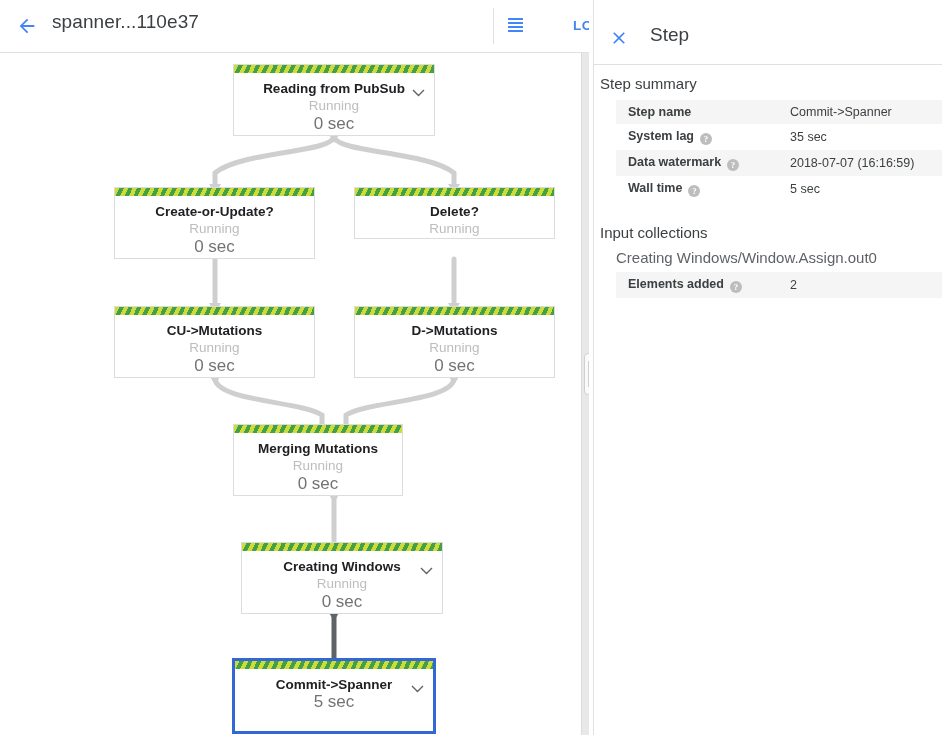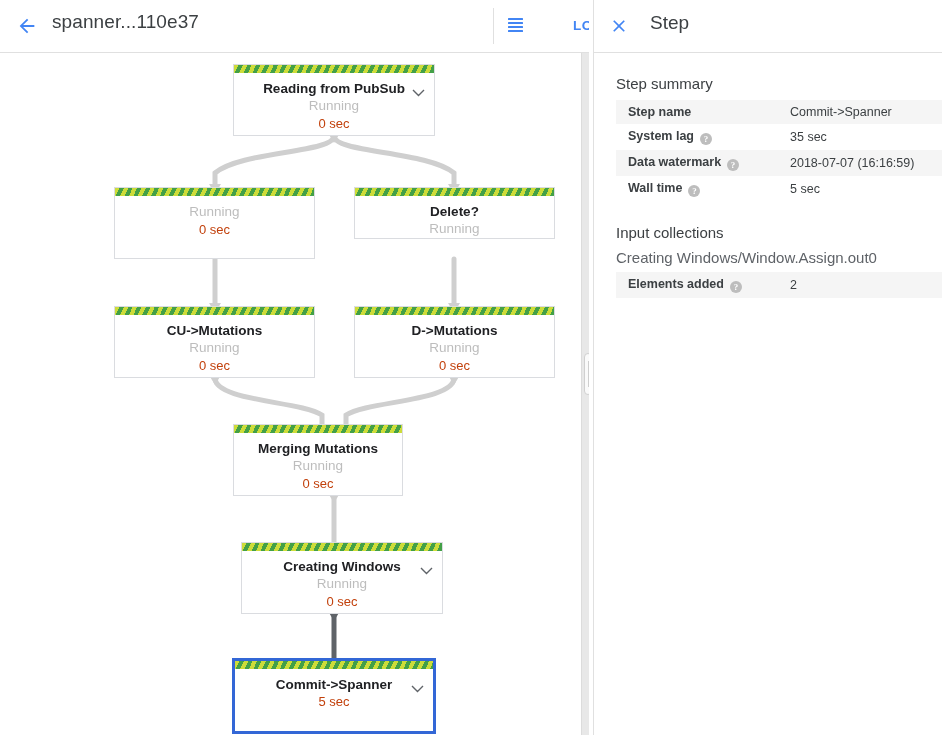--- a/index.html
+++ b/index.html
@@ -99,21 +99,21 @@
   }
   .node-title {
     font-size: 13.5px; font-weight: bold; color: #202124;
     line-height: 17px;
   }
   .node-status {
     font-size: 13.5px; color: #bdbdbd;
     line-height: 18px;
   }
   .node-time {
-    font-size: 13px; color: #c2410c;
+    font-size: 17px; color: #737373;
     line-height: 18px;
   }
   .node-chevron {
     position: absolute; right: 9px; top: 18px;
     width: 13px; height: 8px;
     pointer-events: auto;
   }
 
   
   #splitter {
@@ -144,21 +144,21 @@
     background: #e0e0e0;
   }
 
   
   #right-pane {
     position: absolute; left: 594px; top: 0;
     width: 348px; height: 735px;
     background: #fff;
   }
   #right-header {
-    position: absolute; left: 0; top: 0;
+    position: absolute; left: 0; top: 12px;
     width: 348px; height: 53px;
     border-bottom: 1px solid #e0e0e0;
     box-sizing: border-box;
   }
   #close-button {
     position: absolute; left: 12px; top: 13px;
     width: 26px; height: 26px;
     display: flex; align-items: center; justify-content: center;
     cursor: pointer;
   }
@@ -167,21 +167,21 @@
     font-size: 19px; color: #3c4043;
   }
   #right-body {
     position: absolute; left: 0; top: 53px;
     width: 348px; height: 682px;
     padding: 0;
     box-sizing: border-box;
   }
   .section-title {
     font-size: 15px; color: #3c4043;
-    margin: 22px 0 8px 22px;
+    margin: 22px 0 8px 6px;
   }
   .collection-name {
     font-size: 15px; color: #5f6368;
     margin: 0 0 6px 22px;
   }
   table.kv {
     width: 326px;
     margin-left: 22px;
     border-collapse: collapse;
     table-layout: fixed;
@@ -288,20 +288,21 @@
           <div class="node-status">Running</div>
           <div class="node-time">0 sec</div>
         </div>
         <div class="node-chevron"><svg width="13" height="8" viewBox="0 0 13 8">
             <path d="M1 1 L6.5 6.5 L12 1" fill="none" stroke="#5f6368" stroke-width="1.4"></path>
           </svg></div>
       </div>
       <div class="node" style="left: 114px; top: 134px; width: 201px; height: 72px;">
         <div class="node-stripe"></div>
         <div class="node-body">
+          <div class="node-title">Create-or-Update?</div>
           <div class="node-status">Running</div>
           <div class="node-time">0 sec</div>
         </div>
       </div>
       <div class="node" style="left: 354px; top: 134px; width: 201px; height: 52px;">
         <div class="node-stripe"></div>
         <div class="node-body">
           <div class="node-title">Delete?</div>
           <div class="node-status">Running</div>
           <div class="node-time">0 sec</div>

